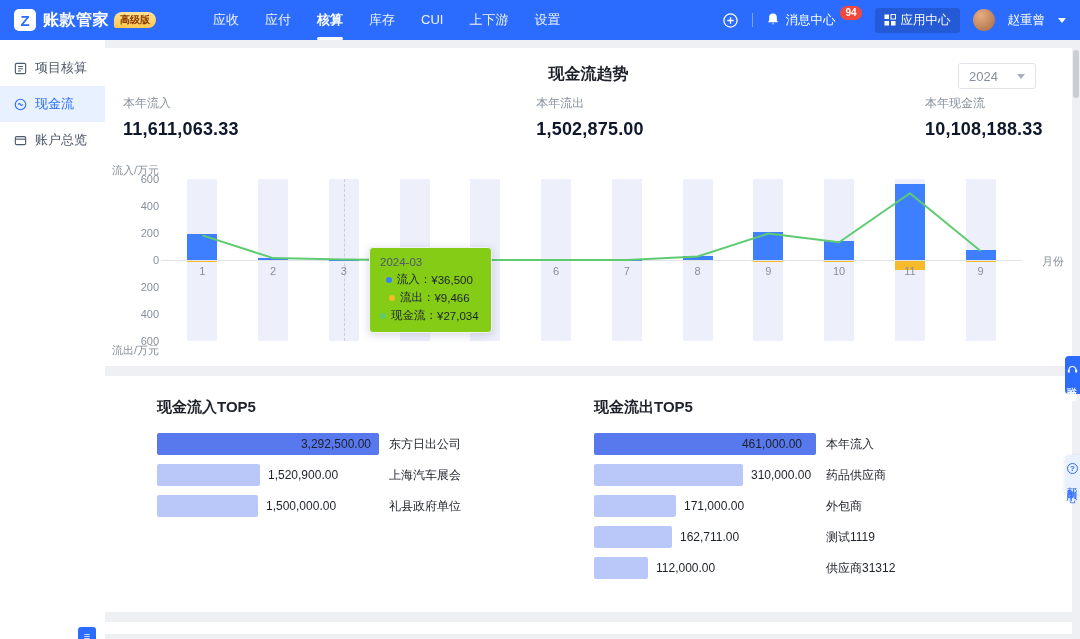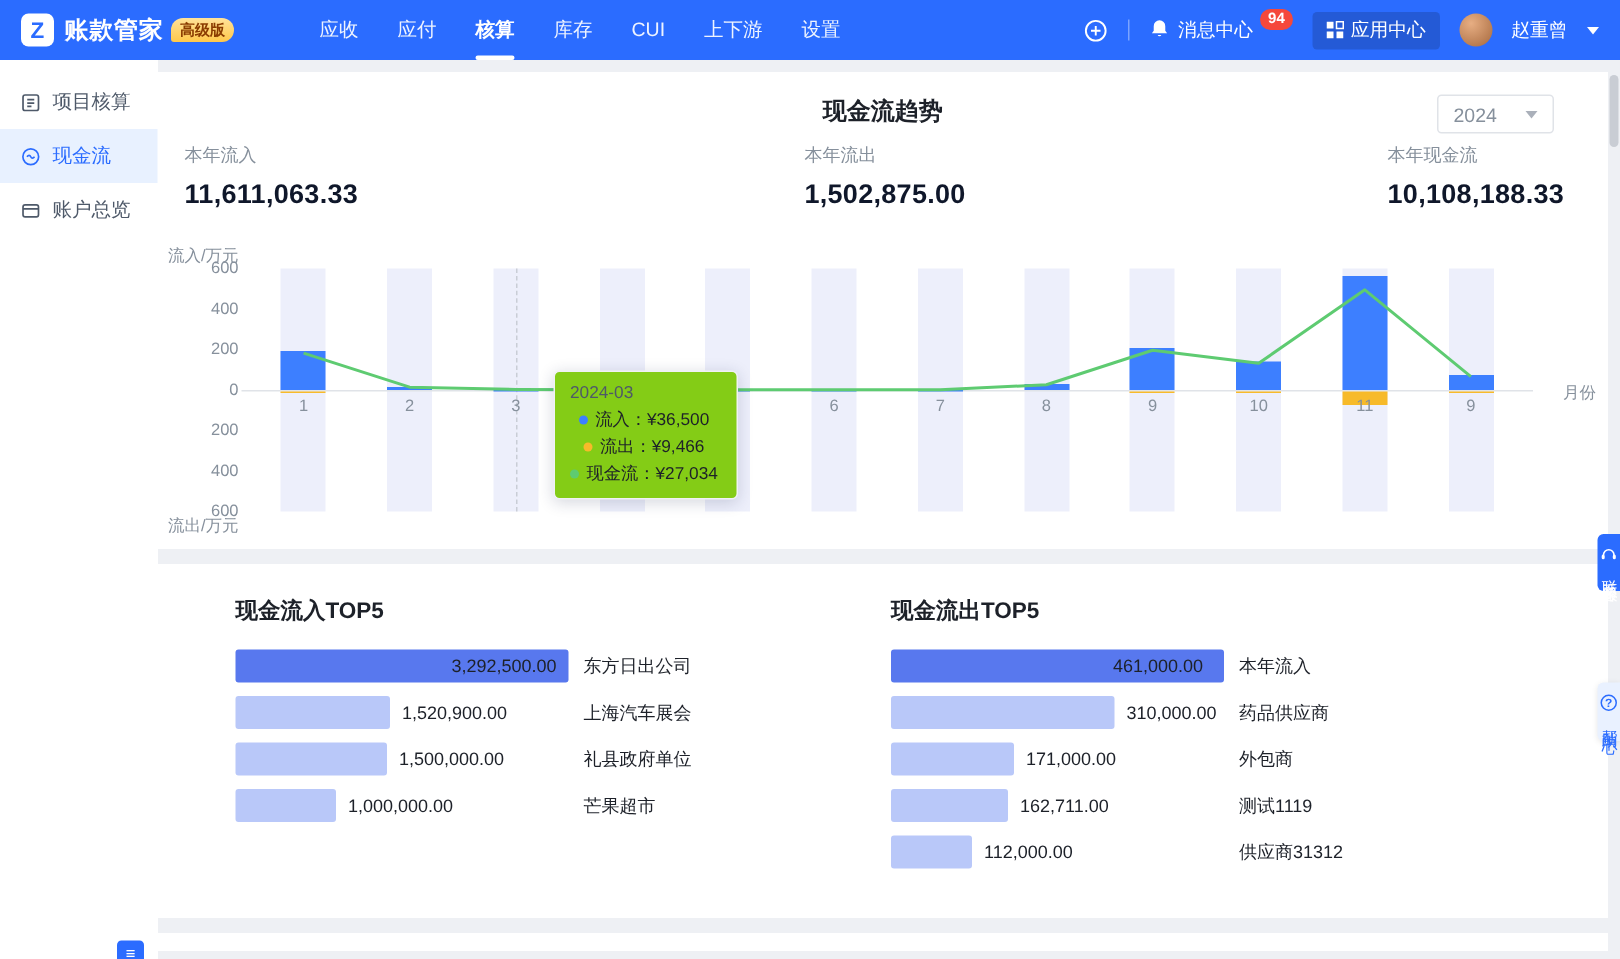--- a/index.html
+++ b/index.html
@@ -290,27 +290,20 @@
             </div>
             <div class="t5-name">上海汽车展会</div>
           </div>
           <div class="t5-row">
             <div class="t5-zone">
               <div class="t5-bar" style="width: 101px; background: rgb(185, 200, 249);"></div>
               <div class="t5-val" style="left: 109px;">1,500,000.00</div>
             </div>
             <div class="t5-name">礼县政府单位</div>
           </div>
-          <div class="t5-row">
-            <div class="t5-zone">
-              <div class="t5-bar" style="width: 67px; background: rgb(185, 200, 249);"></div>
-              <div class="t5-val" style="left: 75px;">1,000,000.00</div>
-            </div>
-            <div class="t5-name">芒果超市</div>
-          </div>
         </div>
     </div>
     <div class="top5-col">
       <h2>现金流出TOP5</h2>
       <div class="t5-list" id="t5-out">
           <div class="t5-row">
             <div class="t5-zone">
               <div class="t5-bar" style="width: 222px; background: rgb(88, 120, 238);"></div>
               <div class="t5-val" style="left: 208px; transform: translateX(-100%);">461,000.00</div>
             </div>

